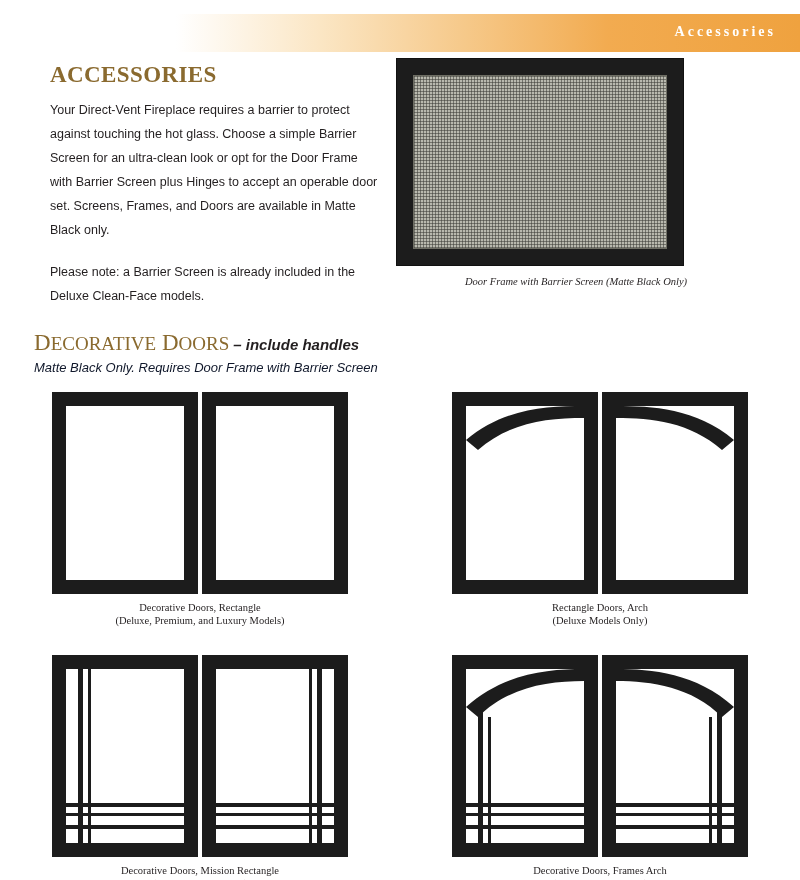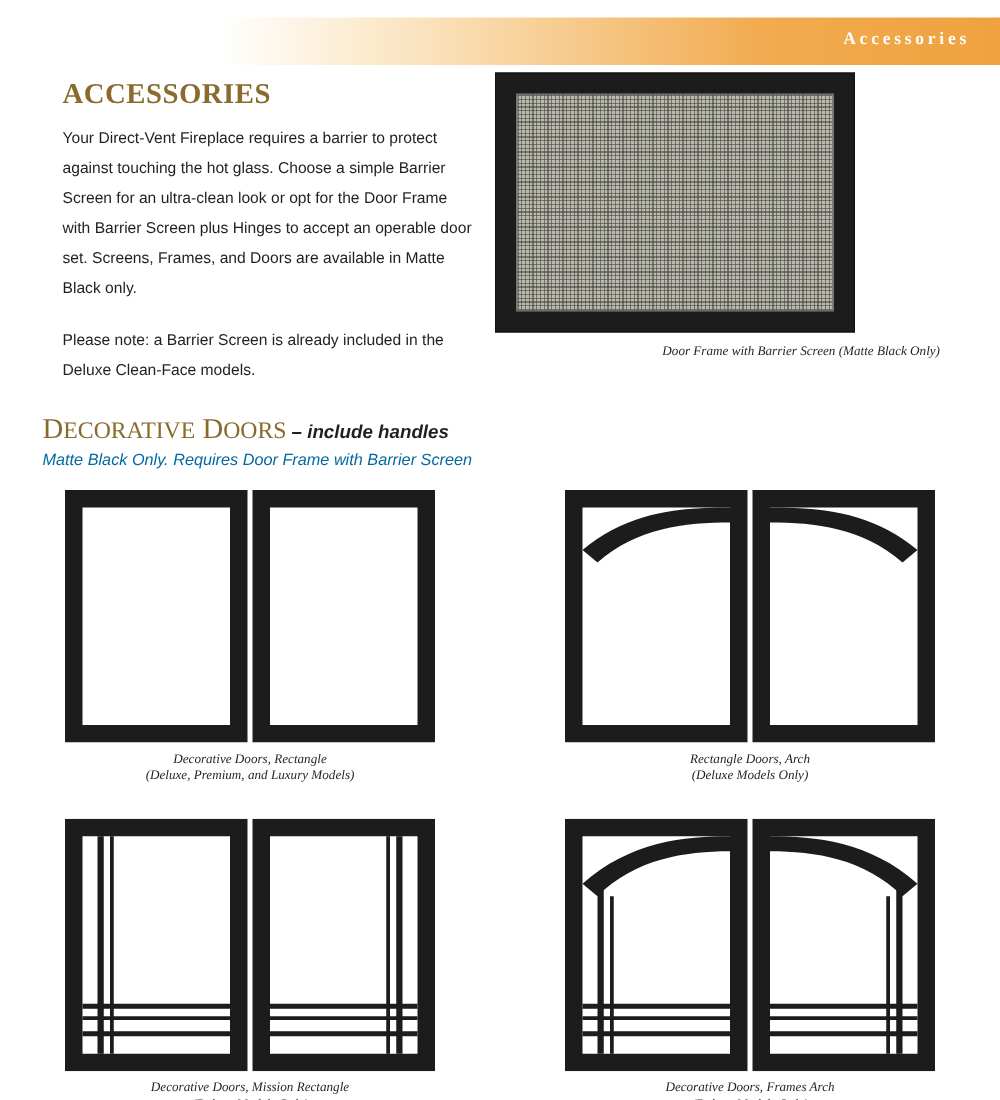--- a/index.html
+++ b/index.html
@@ -127,21 +127,21 @@
     font-family: "Liberation Sans", sans-serif;
     font-style: italic;
     font-weight: bold;
     font-size: 15px;
     color: #231f20;
   }
   .deco-subheading {
     font-family: "Liberation Sans", sans-serif;
     font-style: italic;
     font-size: 13px;
-    color: #0369a1;
+    color: #0f172a;
     margin-top: 4px;
   }
 
   
   .door-grid {
     position: absolute;
     left: 50px;
     top: 392px;
     width: 700px;
   }
@@ -151,21 +151,20 @@
   }
   .door-cell {
     width: 300px;
   }
   .door-art {
     display: block;
     margin: 0 auto;
   }
   .figure-caption {
     font-family: "Liberation Serif", serif;
-    font-style: italic;
     font-size: 10.5px;
     text-align: center;
     line-height: 13px;
     color: #231f20;
     margin-top: 7px;
   }
 </style>
 </head>
 <body>
 
@@ -178,21 +177,21 @@
   <div class="left-col">
     <h2 class="section-title"><span class="cap">A</span><span class="rest">CCESSORIES</span></h2>
     <p class="body-text">Your Direct-Vent Fireplace requires a barrier to protect against touching the hot glass. Choose a simple Barrier Screen for an ultra-clean look or opt for the Door Frame with Barrier Screen plus Hinges to accept an operable door set. Screens, Frames, and Doors are available in Matte Black only.</p>
     <p class="body-text">Please note: a Barrier Screen is already included in the Deluxe Clean-Face models.</p>
   </div>
 
   <div class="right-col">
     <div class="screen-figure">
       <div class="screen-mesh"></div>
     </div>
-    <div class="caption caption-left" style="text-align:right; padding-left:4px;">Door Frame with Barrier Screen (Matte Black Only)</div>
+    <div class="caption caption-left" style="text-align:center; padding-left:4px;">Door Frame with Barrier Screen (Matte Black Only)</div>
   </div>
 
   <div class="deco-section">
     <div class="deco-heading">
       <span class="cap"><span class="cap">D</span><span class="rest">ECORATIVE</span> <span class="cap">D</span><span class="rest">OORS</span></span>
       <span class="sub">– include handles</span>
     </div>
     <div class="deco-subheading">Matte Black Only. Requires Door Frame with Barrier Screen</div>
   </div>
 

